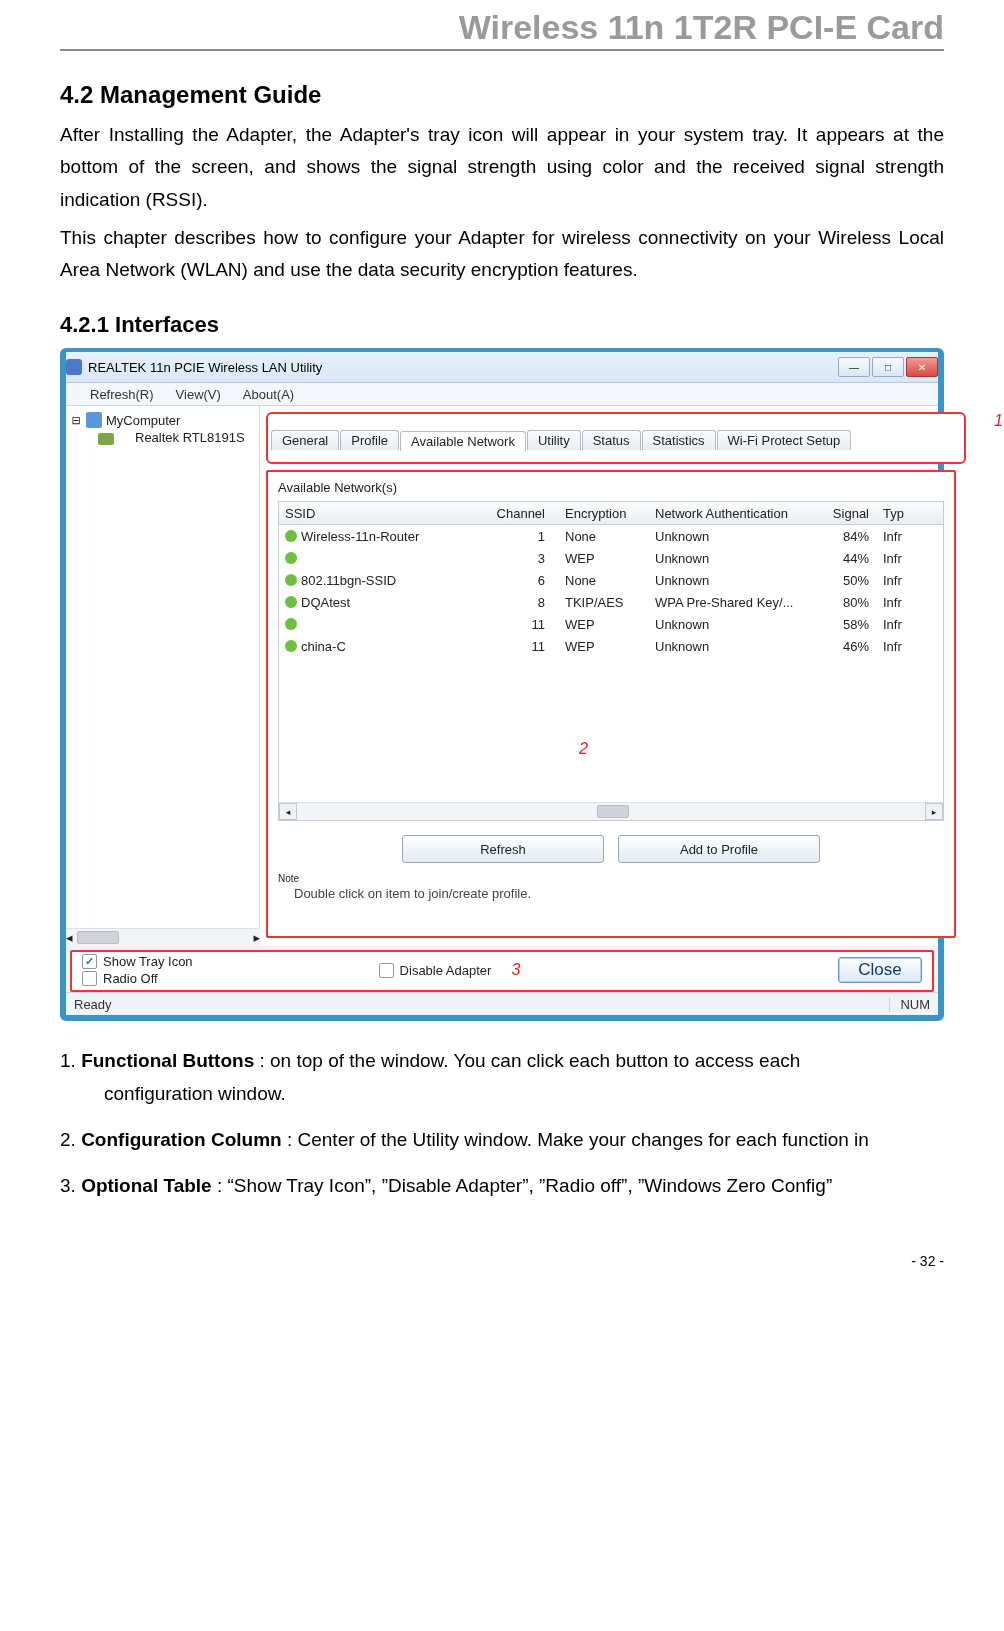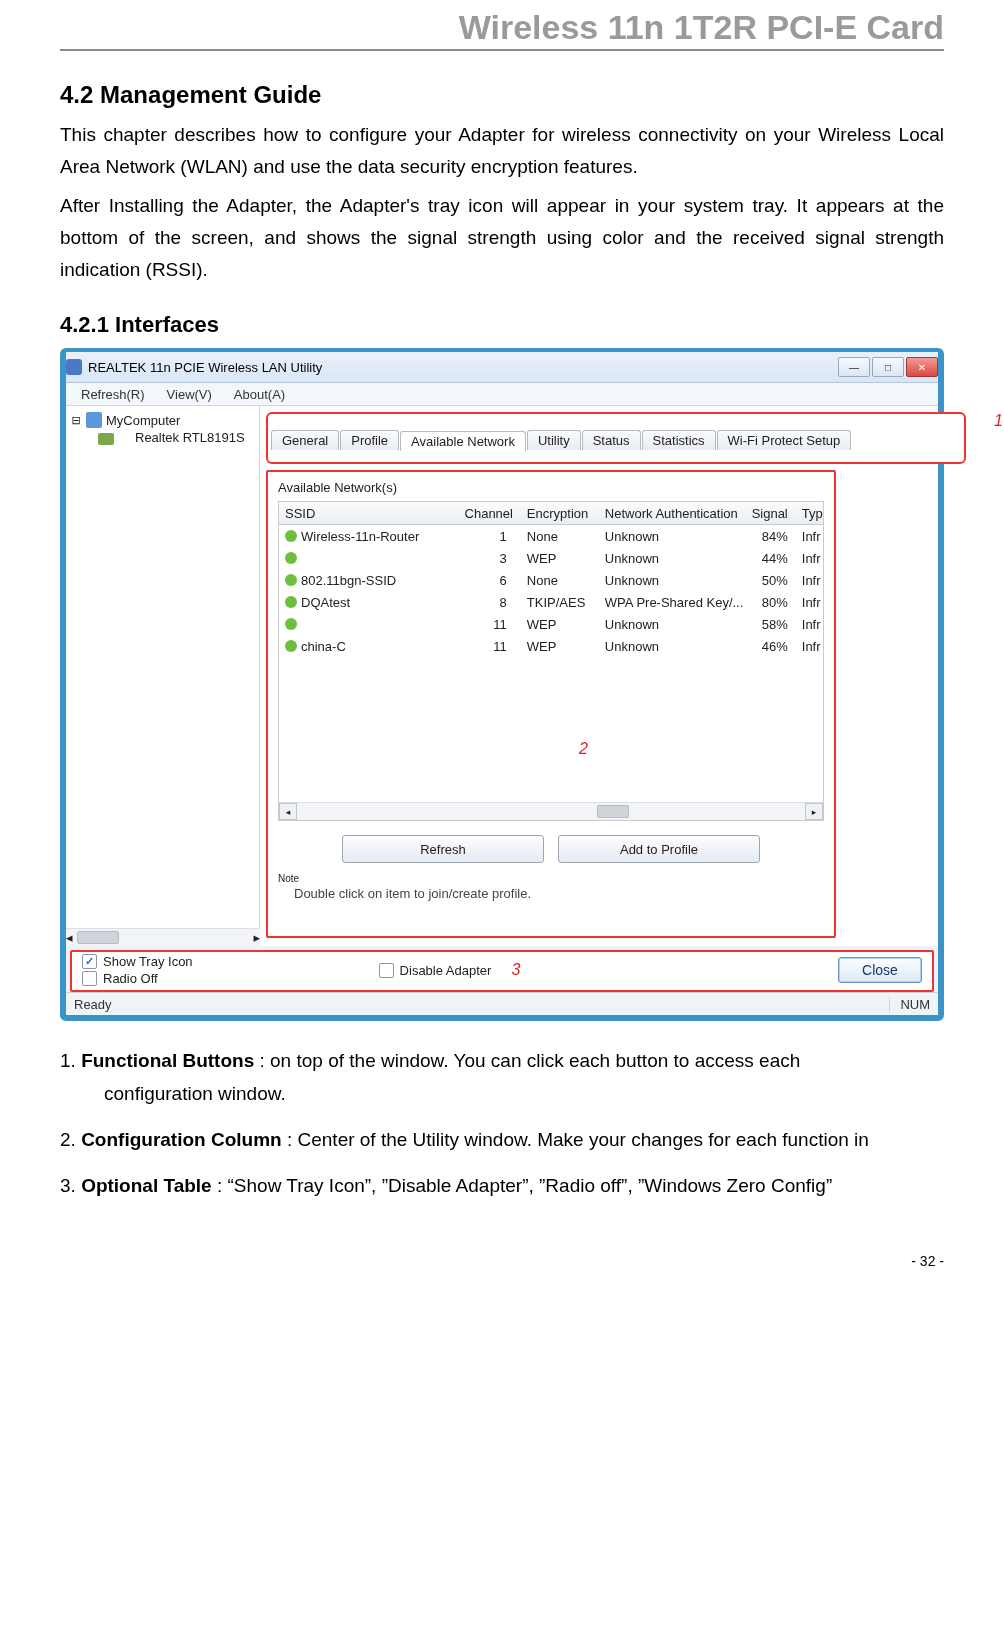--- a/index.html
+++ b/index.html
@@ -59,21 +59,21 @@
   .titlebar .ttl { flex:1; font-size:13px; color:#000;}
   .winbtns { display:flex; gap:2px;}
   .winbtn {
     width:30px;height:18px;border:1px solid #9aa8bb;border-radius:2px;
     background:linear-gradient(#f6f9fe,#dbe6f3);
     display:flex;align-items:center;justify-content:center;font-size:10px;
   }
   .winbtn.close { background:linear-gradient(#f39a95,#d84c3f); border-color:#a33; color:#fff;}
   .menubar {
     height:22px;display:flex;align-items:center;gap:22px;
-    padding-left:15px;border-bottom:1px solid #cfd8e4;background:#f3f7fc;
+    padding-left:24px;border-bottom:1px solid #cfd8e4;background:#f3f7fc;
     font-size:13px;color:#333;
   }
   .client {
     display:flex; background:#fff;
   }
   .tree {
     width:194px; border-right:1px solid #cfd4dc; background:#fff;
     padding:6px 4px 4px 4px; box-sizing:border-box; height:540px;
   }
   .tree .node { display:flex;align-items:center;gap:4px;font-size:13px;}
@@ -92,21 +92,21 @@
     border:1px solid #b6b9be; border-bottom:none;
     background:linear-gradient(#fafbfd,#e8ecf2);
     padding:2px 10px; font-size:13px; border-radius:3px 3px 0 0;
     margin-right:1px;
   }
   .tab.active { background:#fff; font-weight:normal; position:relative; top:1px;}
   .callout1 { color:#d22; font-style:italic; font-size:16px; position:absolute; left:734px; top:6px;}
 
   .panel-frame {
     border:2px solid #e33; border-radius:2px; padding:8px 10px 10px 10px; margin-top:6px;
-    width:570px; box-sizing:border-box; height:468px; position:relative;
+    width:690px; box-sizing:border-box; height:468px; position:relative;
     background:#fff;
   }
   .group-label { font-size:13px; margin-bottom:6px;}
   .table {
     border:1px solid #c8ccd1; width:100%; height:320px; box-sizing:border-box;
     font-size:13px; color:#222; background:#fff; position:relative;
   }
   .thead, .trow { display:flex; align-items:center; height:22px;}
   .thead { background:linear-gradient(#fbfcfe,#e9edf3); border-bottom:1px solid #c8ccd1;}
   .th, .td { padding:0 6px; box-sizing:border-box; overflow:hidden; white-space:nowrap; text-overflow:clip;}
@@ -150,39 +150,39 @@
   .opt-col { display:flex; flex-direction:column; gap:2px;}
   .chk { display:flex; align-items:center; gap:6px; font-size:13px;}
   .chk .box {
     width:13px;height:13px;border:1px solid #8a97a8;background:#fff;border-radius:2px;
     display:flex;align-items:center;justify-content:center;color:#2a72c8;font-size:11px;font-weight:bold;
   }
   .callout3 { color:#d22; font-style:italic; font-size:16px; margin-left:12px;}
   .closebtn {
     margin-left:auto; width:82px;height:24px;border:1px solid #6f93bf;border-radius:3px;
     background:linear-gradient(#fdfeff,#dbe9f7);
-    display:flex;align-items:center;justify-content:center;font-size:14px;color:#10386b;
+    display:flex;align-items:center;justify-content:center;font-size:17px;color:#10386b;
     box-shadow:0 0 0 1px #a8d1f6 inset;
   }
   .statusbar{
     height:22px;background:#f0f3f8;border-top:1px solid #cfd4dc;
     display:flex;align-items:center;padding:0 8px;font-size:13px;color:#333;
     justify-content:space-between; margin:0 0 0 0;
   }
   .statusbar .num{border-left:1px solid #cfd4dc;padding-left:10px;}
 </style>
 </head>
 <body>
 
 <div class="page">
   <div class="hdr">Wireless 11n 1T2R PCI-E Card</div>
 
   <h2 class="sect">4.2 Management Guide</h2>
+  <p class="body">After Installing the Adapter, the Adapter's tray icon will appear in your system tray. It appears at the bottom of the screen, and shows the signal strength using color and the received signal strength indication (RSSI).</p>
   <p class="body">This chapter describes how to configure your Adapter for wireless connectivity on your Wireless Local Area Network (WLAN) and use the data security encryption features.</p>
-  <p class="body">After Installing the Adapter, the Adapter's tray icon will appear in your system tray. It appears at the bottom of the screen, and shows the signal strength using color and the received signal strength indication (RSSI).</p>
 
   <h3 class="sub">4.2.1    Interfaces</h3>
 
   <div class="win-outer">
     <div class="titlebar">
       <span class="ticon"></span>
       <span class="ttl">REALTEK 11n PCIE Wireless LAN Utility</span>
       <div class="winbtns">
         <div class="winbtn">—</div>
         <div class="winbtn">□</div>

